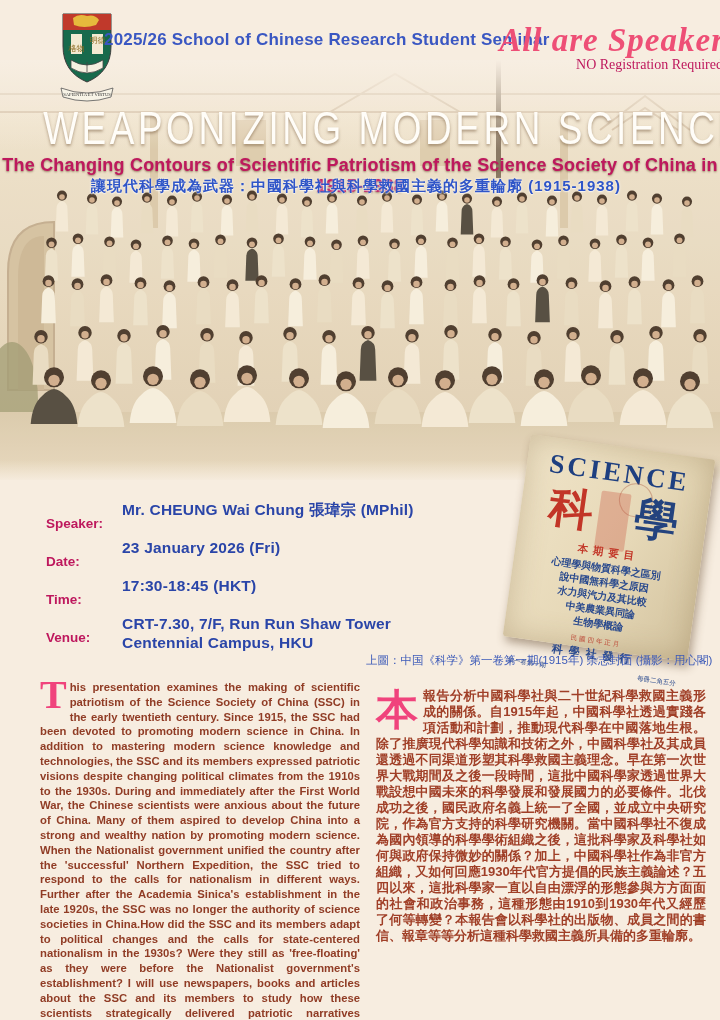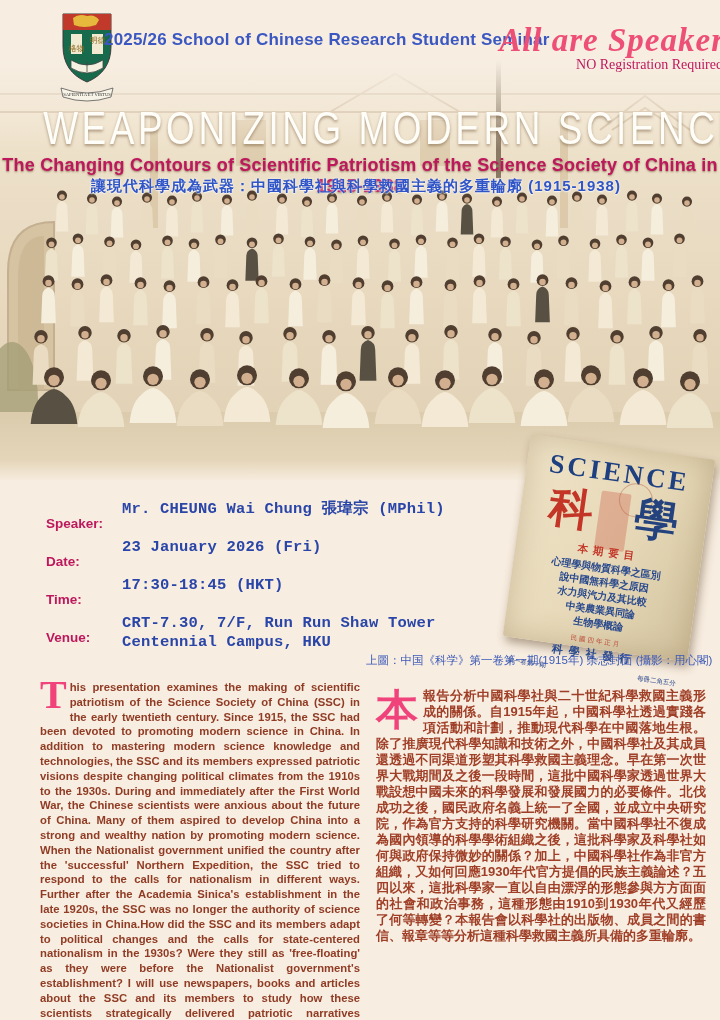--- a/index.html
+++ b/index.html
@@ -26,21 +26,21 @@
              color:#be185d;font-size:18px;font-weight:bold;letter-spacing:.2px;
              text-shadow:0 1px 2px rgba(110,80,50,.65);}
   .title-zh{position:absolute;top:177px;left:0;width:712px;text-align:center;z-index:3;
             color:#2f55c8;font-size:15px;font-weight:bold;letter-spacing:1px;
             text-shadow:0 0 3px rgba(255,255,255,.8),0 1px 1px rgba(255,255,255,.6);}
 
   
   .info{position:absolute;left:46px;top:500px;z-index:4;}
   .info-row{display:flex;margin-bottom:7px;}
   .info-label{width:76px;flex:none;font-size:13.5px;font-weight:bold;color:#be185d;padding-top:2px;margin-top:14px;}
-  .info-value{font-size:15.5px;font-weight:bold;color:#2a45a8;white-space:pre-line;line-height:19px;letter-spacing:.2px;font-family:Liberation Mono, monospace;}
+  .info-value{font-size:15.5px;font-weight:bold;color:#2a45a8;white-space:pre-line;line-height:19px;letter-spacing:.2px;}
 
   
   .magazine{position:absolute;left:516px;top:446px;width:186px;height:204px;z-index:4;
             transform:rotate(8deg);transform-origin:center;
             background:linear-gradient(115deg,#f0e4c8 0%,#e6d8b7 55%,#d2c29e 100%);
             box-shadow:3px 5px 10px rgba(90,65,35,.45), inset 0 0 30px rgba(125,100,60,.3);
             border-radius:3px;text-align:center;}
   .mag-title{margin-top:11px;font-family:"Liberation Serif",serif;font-weight:bold;font-size:27px;
              letter-spacing:3px;color:#1e3f80;}
   .mag-zh{position:relative;height:54px;margin-top:0;}

